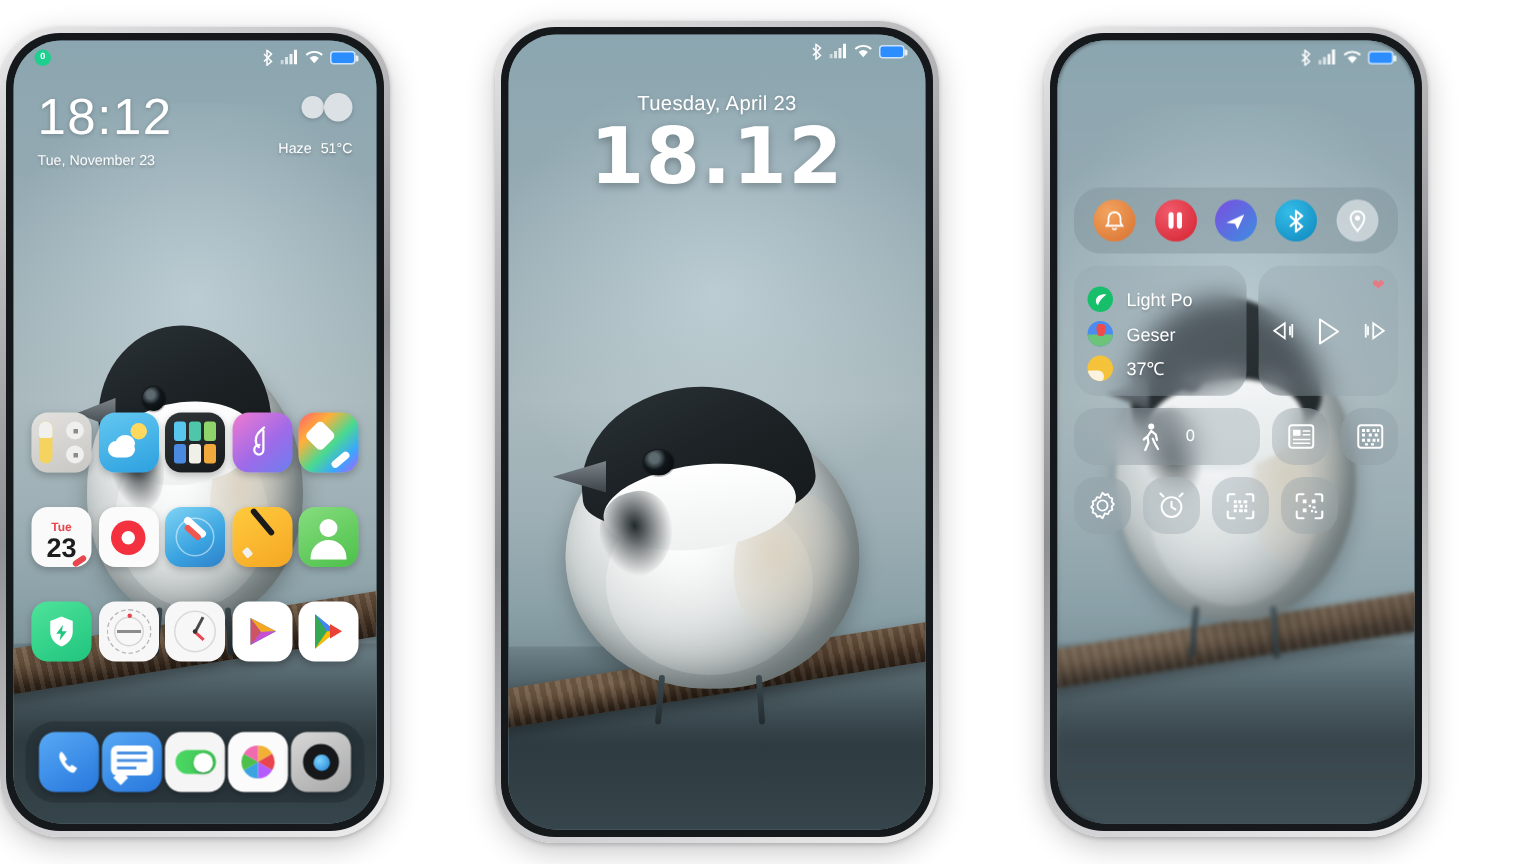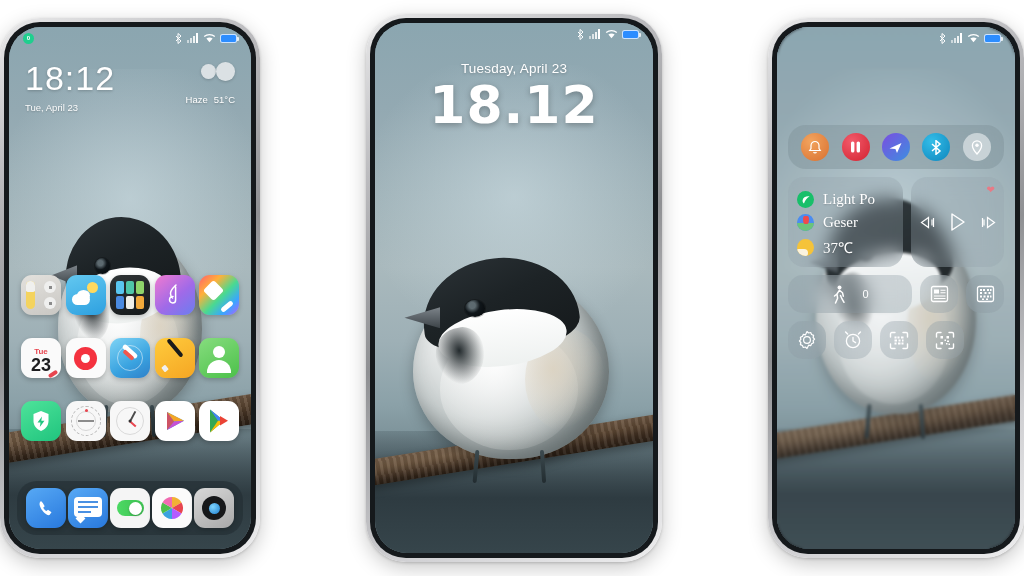--- a/index.html
+++ b/index.html
@@ -5,21 +5,21 @@
   * { box-sizing: border-box; margin: 0; padding: 0; }
   body {
     width: 1024px; height: 576px;
     background: #ffffff;
     font-family: "Liberation Sans", sans-serif;
     overflow: hidden;
     position: relative;
   }
   .stage {
     position: absolute; inset: 0;
-    display: flex; align-items: center; justify-content: space-between;
+    display: flex; align-items: center; justify-content: flex-start;
     gap: 70px;
   }
 
   
   .phone {
     position: relative;
     width: 260px; height: 540px;
     border-radius: 40px;
     background: linear-gradient(150deg,#e9e9ea 0%,#bdbdc0 22%,#8f9093 50%,#cfcfd2 78%,#ededee 100%);
     padding: 4px;
@@ -270,21 +270,21 @@
     border-radius: 16px;
     background: rgba(150,165,172,.34);
     backdrop-filter: blur(9px);
     position: relative;
   }
   .wx-card { flex: 1.05; padding: 10px 9px; }
   .wx-line { display: flex; align-items: center; gap: 9px; margin: 4px 0 6px; }
   .wx-line:last-child { margin-bottom: 0; }
   .wx-dot { width: 17px; height: 17px; border-radius: 50%; position: relative;
     display:flex; align-items:center; justify-content:center; flex: none; }
-  .wx-label { color: #fff; font-size: 15px; text-shadow: 0 1px 2px rgba(0,0,0,.2); font-family: Liberation Serif, serif; }
+  .wx-label { color: #fff; font-size: 12px; text-shadow: 0 1px 2px rgba(0,0,0,.2); }
   .media-card { flex: 1; display: flex; align-items: center; justify-content: center; gap: 13px; }
   .media-card .heart { position: absolute; top: 7px; right: 9px; font-size: 10px; color: #e87a86; }
   .cc-tile {
     border-radius: 15px;
     background: rgba(140,156,163,.34);
     backdrop-filter: blur(9px);
     height: 38px;
     display: flex; align-items: center; justify-content: center;
     gap: 8px; color: #fff;
   }
@@ -348,21 +348,21 @@
                 <path d="M1.2 3.6a8 8 0 0 1 10.6 0" stroke="#fff" stroke-width="1.3" fill="none"></path>
               </svg>
             </span>
             <span class="bat"></span>
           </div>
         </div>
 
         <div class="clock-widget">
           <div>
             <div class="clock-time">18:12</div>
-            <div class="clock-date">Tue, April 23</div>
+            <div class="clock-date">Tue, November 23</div>
           </div>
           <div class="wx">
             <div class="wx-ico">
                 <span></span>
                 <span></span>
               </div>
             <div class="wx-txt">
               <span>Haze</span><b>51°C</b>
             </div>
           </div>

